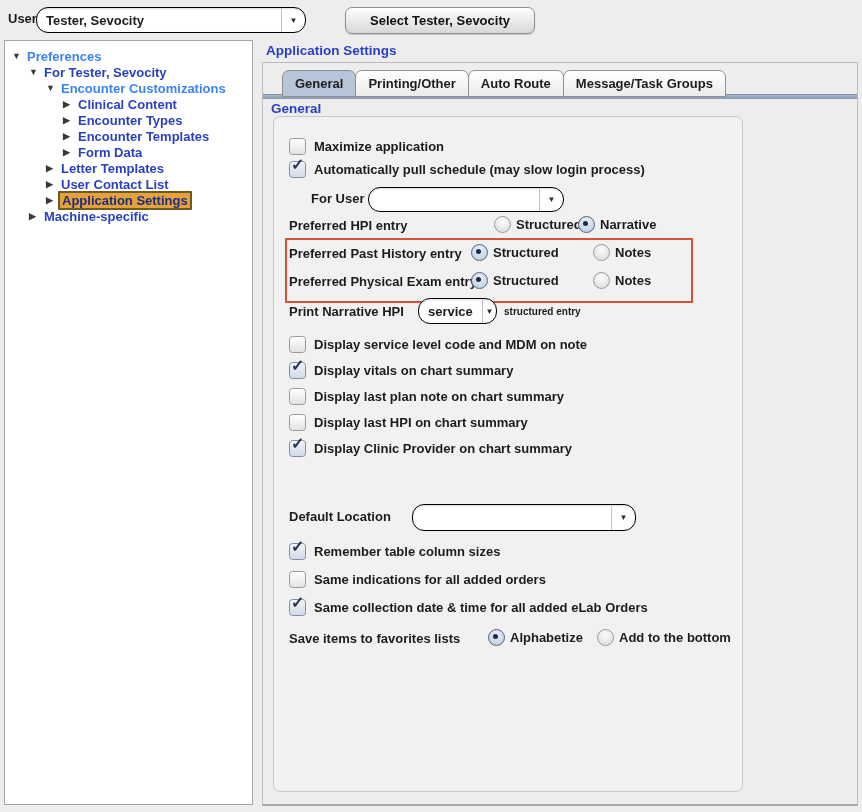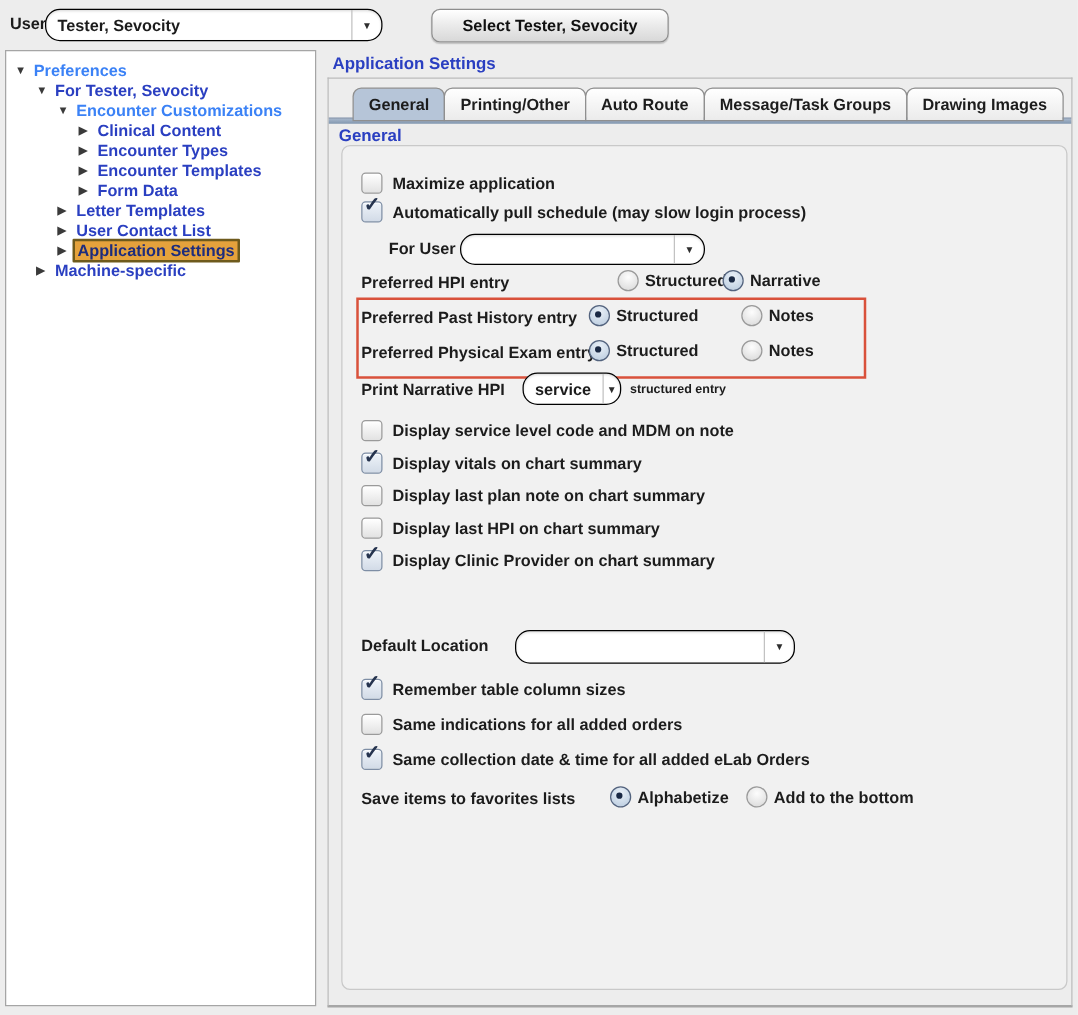--- a/index.html
+++ b/index.html
@@ -56,21 +56,21 @@
   .tabs{position:absolute;left:20px;top:7px;display:flex;z-index:2;}
   .tab{
     height:25px;border:1px solid #8f8f8f;border-radius:7px 7px 0 0;margin-left:-1px;
     background:linear-gradient(#ffffff,#ebebeb);
     padding:0 12px;display:flex;align-items:center;font-size:13px;white-space:nowrap;
   }
   .tab[data-state="selected"]{background:#b6c5d8;}
   .tabband{position:absolute;left:0;top:31px;width:100%;height:5px;z-index:1;
     background:linear-gradient(#a7b7cb,#8196af);border-top:1px solid #7e90a9;box-sizing:border-box;}
   .section-hdr{position:absolute;left:8px;top:38px;font-size:13.5px;color:#2a3fc1;}
-  .groupbox{position:absolute;left:10px;top:53px;width:581px;height:676px;background:#f1f1f1;border:1px solid #c9c9c9;border-radius:7px;box-sizing:border-box;}
+  .groupbox{position:absolute;left:10px;top:53px;width:470px;height:676px;background:#f1f1f1;border:1px solid #c9c9c9;border-radius:7px;box-sizing:border-box;}
   .redbox{position:absolute;left:11px;top:121px;width:404px;height:61px;border:2px solid #d9513b;}
   .suffix{position:absolute;font-size:10px;height:17px;display:flex;align-items:center;}
 </style>
 </head>
 <body>
 
 <span class="user-label">User</span>
 <div class="combo" style="left:36px;top:7px;width:268px;height:24px;">
   <span class="cval">Tester, Sevocity</span>
   <span class="carr">▼</span>
@@ -133,23 +133,20 @@
       </div>
     <div class="tab" data-state="normal">
         <span>Printing/Other</span>
       </div>
     <div class="tab" data-state="normal">
         <span>Auto Route</span>
       </div>
     <div class="tab" data-state="normal">
         <span>Message/Task Groups</span>
       </div>
-    <div class="tab" data-state="normal">
-        <span>Drawing Images</span>
-      </div>
   </div>
   <div class="tabband"></div>
 
   <div class="section-hdr">General</div>
 
   <div class="groupbox">
 
     <div class="row" style="left:15px;top:21px;">
       <span class="cb" data-state="unchecked">
           <span class="mark"></span>

